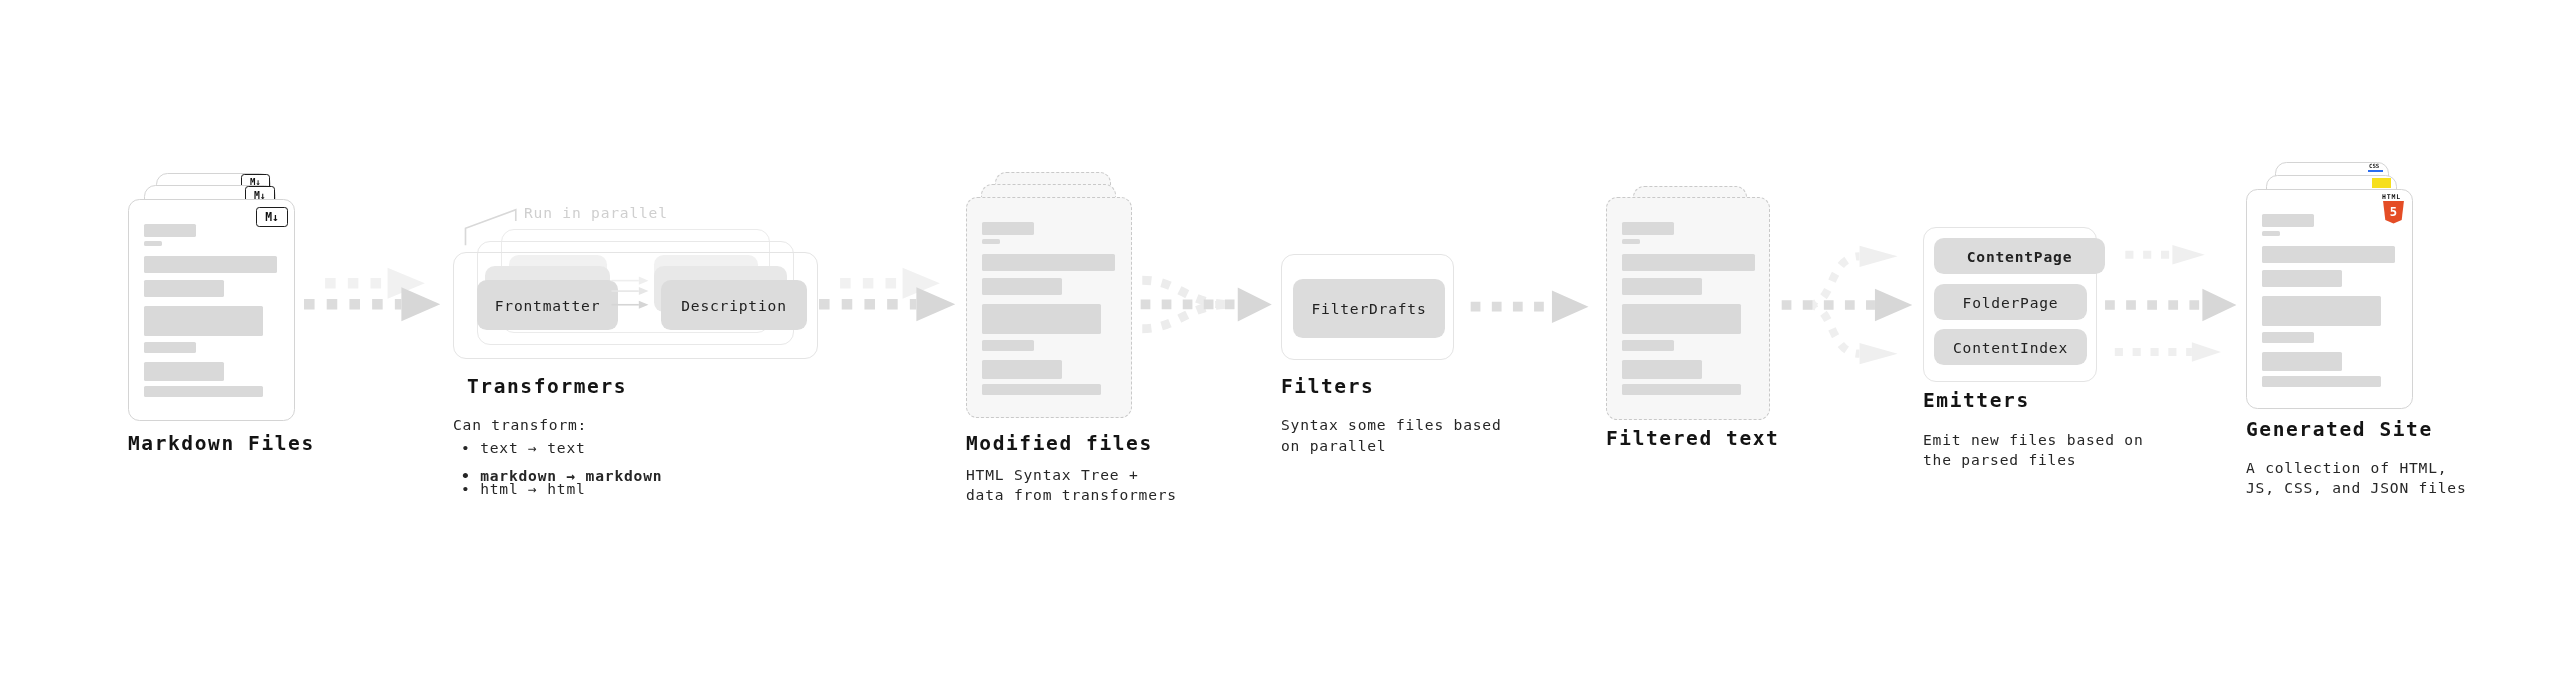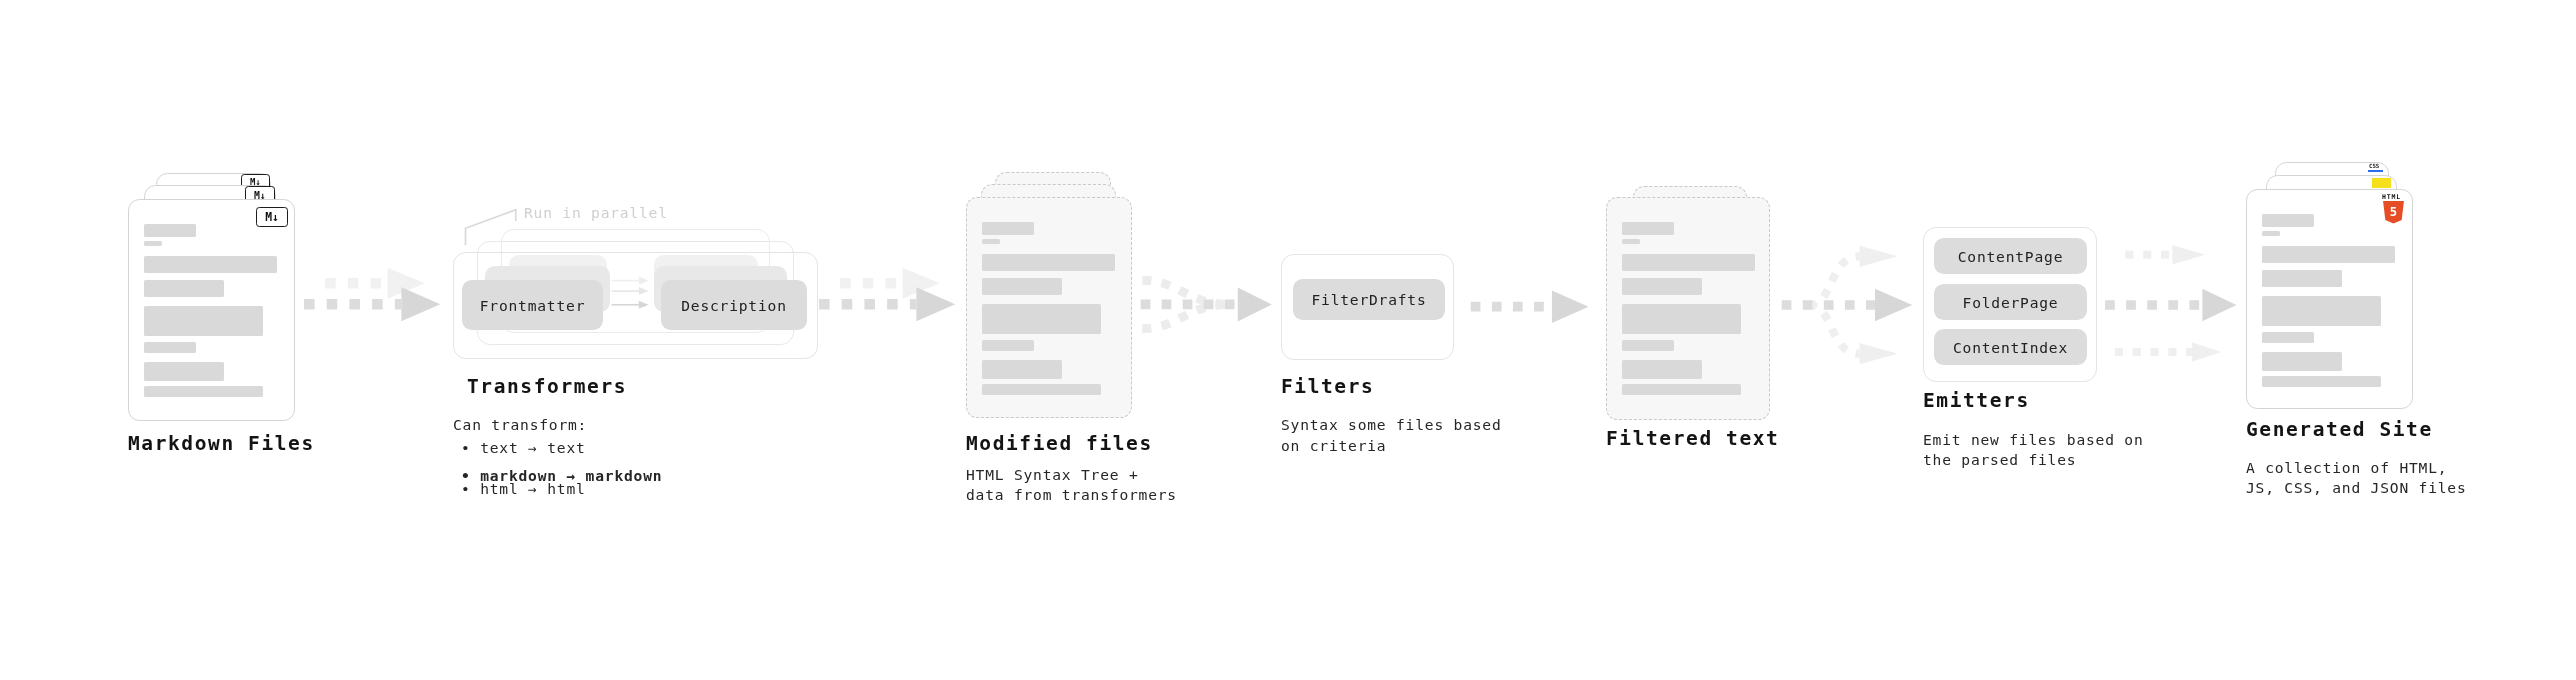--- a/index.html
+++ b/index.html
@@ -71,21 +71,21 @@
     <div class="frame" style="left:477px;top:241px;width:317px;height:104px;border-color:#e8e8e8;"></div>
     <div class="frame" style="left:453px;top:252px;width:365px;height:107px;"></div>
 
     <svg style="left:459px;top:203px;" width="73" height="49" viewBox="0 0 90 60">
       <polyline points="8,52 8,31 70,8 70,22" fill="none" stroke="#d8d8d8" stroke-width="2"></polyline>
     </svg>
     <div class="annotation" style="left:524px;top:204px;">Run in parallel</div>
 
     <div class="ghost g2" style="left:509px;top:255px;width:98px;height:37px;"></div>
     <div class="ghost g1" style="left:485px;top:266px;width:125px;height:46px;"></div>
-    <div class="pill" style="left:462px;top:280px;width:141px;height:50px;">Frontmatter</div>
+    <div class="pill" style="left:477px;top:280px;width:141px;height:50px;">Frontmatter</div>
 
     <div class="ghost g2" style="left:654px;top:255px;width:104px;height:37px;"></div>
     <div class="ghost g1" style="left:654px;top:266px;width:133px;height:46px;"></div>
     <div class="pill" style="left:661px;top:280px;width:146px;height:50px;">Description</div>
 
     <svg style="left:611px;top:275px;" width="46" height="37" viewBox="0 0 56 46">
       <line x1="0" y1="7" x2="34" y2="7" stroke="#eeeeee" stroke-width="2"></line>
         <polygon points="34,2 34,12 46,7" fill="#eeeeee"></polygon>
       <line x1="0" y1="20" x2="34" y2="20" stroke="#e6e6e6" stroke-width="2"></line>
         <polygon points="34,15 34,25 46,20" fill="#e6e6e6"></polygon>
@@ -126,25 +126,25 @@
 
   <svg style="left:1134px;top:264px;" width="146" height="89" viewBox="0 0 180 110">
     <path d="M 10 20 C 55 20 65 50 118 50" fill="none" stroke="#ececec" stroke-width="11" stroke-dasharray="11 13"></path>
     <path d="M 10 80 C 55 80 65 50 118 50" fill="none" stroke="#ececec" stroke-width="11" stroke-dasharray="11 13"></path>
     <line x1="8" y1="50" x2="128" y2="50" stroke="#dcdcdc" stroke-width="12" stroke-dasharray="12 14"></line>
     <polygon points="128,29 128,71 170,50" fill="#d7d7d7"></polygon>
   </svg>
 
   <div>
     <div class="frame" style="left:1281px;top:254px;width:173px;height:106px;"></div>
-    <div class="pill" style="left:1293px;top:279px;width:152px;height:41px;">FilterDrafts</div>
+    <div class="pill" style="left:1293px;top:279px;width:152px;height:59px;">FilterDrafts</div>
   </div>
   <div class="title" style="left:1281px;top:375px;">Filters</div>
   <div class="sub" style="left:1281px;top:415px;">Syntax some files based</div>
-  <div class="sub" style="left:1281px;top:436px;">on criteria</div>
+  <div class="sub" style="left:1281px;top:436px;">on parallel</div>
 
   <svg style="left:1469px;top:288px;" width="122" height="39" viewBox="0 0 150 48">
     <line x1="2" y1="23" x2="102" y2="23" stroke="#dcdcdc" stroke-width="12" stroke-dasharray="12 14"></line>
     <polygon points="102,3 102,43 147,23" fill="#d7d7d7"></polygon>
   </svg>
 
   <div>
     <div class="card-dashed" style="left:1633px;top:186px;width:114px;height:49px;"></div>
     <div class="card-dashed" style="left:1606px;top:197px;width:164px;height:223px;">
         <div class="skel" style="left: 14.6px; top: 23.6px; width: 52px; height: 13px;"></div>
@@ -163,21 +163,21 @@
     <path d="M 40 75 C 72 75 65 15 103 15" fill="none" stroke="#efefef" stroke-width="10" stroke-dasharray="10 12"></path>
     <polygon points="103,2 103,28 150,15" fill="#efefef"></polygon>
     <path d="M 40 75 C 72 75 65 135 103 135" fill="none" stroke="#efefef" stroke-width="10" stroke-dasharray="10 12"></path>
     <polygon points="103,122 103,148 150,135" fill="#efefef"></polygon>
     <line x1="7" y1="75" x2="122" y2="75" stroke="#dcdcdc" stroke-width="12" stroke-dasharray="12 14"></line>
     <polygon points="122,55 122,95 168,75" fill="#d7d7d7"></polygon>
   </svg>
 
   <div>
     <div class="frame" style="left:1923px;top:227px;width:174px;height:155px;"></div>
-    <div class="pill" style="left:1934px;top:238px;width:153px;height:36px;">ContentPage</div>
+    <div class="pill" style="left:1934px;top:238px;width:171px;height:36px;font-weight:bold;">ContentPage</div>
     <div class="pill" style="left:1934px;top:284px;width:153px;height:36px;">FolderPage</div>
     <div class="pill" style="left:1934px;top:329px;width:153px;height:36px;">ContentIndex</div>
   </div>
   <div class="title" style="left:1923px;top:389px;">Emitters</div>
   <div class="sub" style="left:1923px;top:430px;">Emit new files based on</div>
   <div class="sub" style="left:1923px;top:450px;">the parsed files</div>
 
   <svg style="left:2101px;top:244px;" width="146" height="122" viewBox="0 0 180 150">
     <line x1="30" y1="13" x2="88" y2="13" stroke="#efefef" stroke-width="10" stroke-dasharray="10 12"></line>
     <polygon points="88,1 88,25 128,13" fill="#efefef"></polygon>

